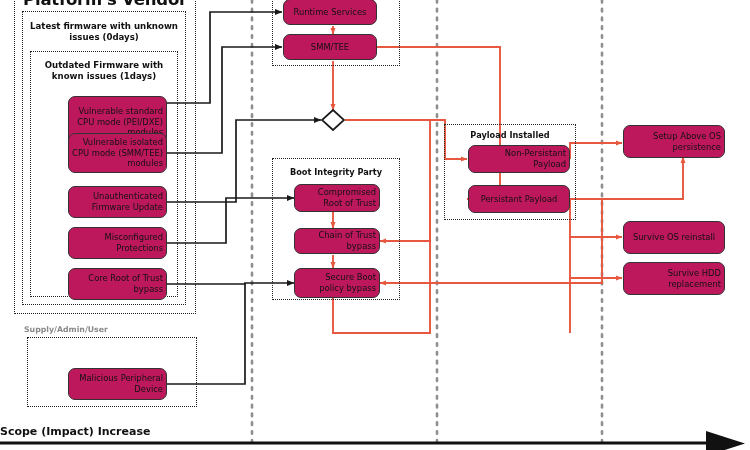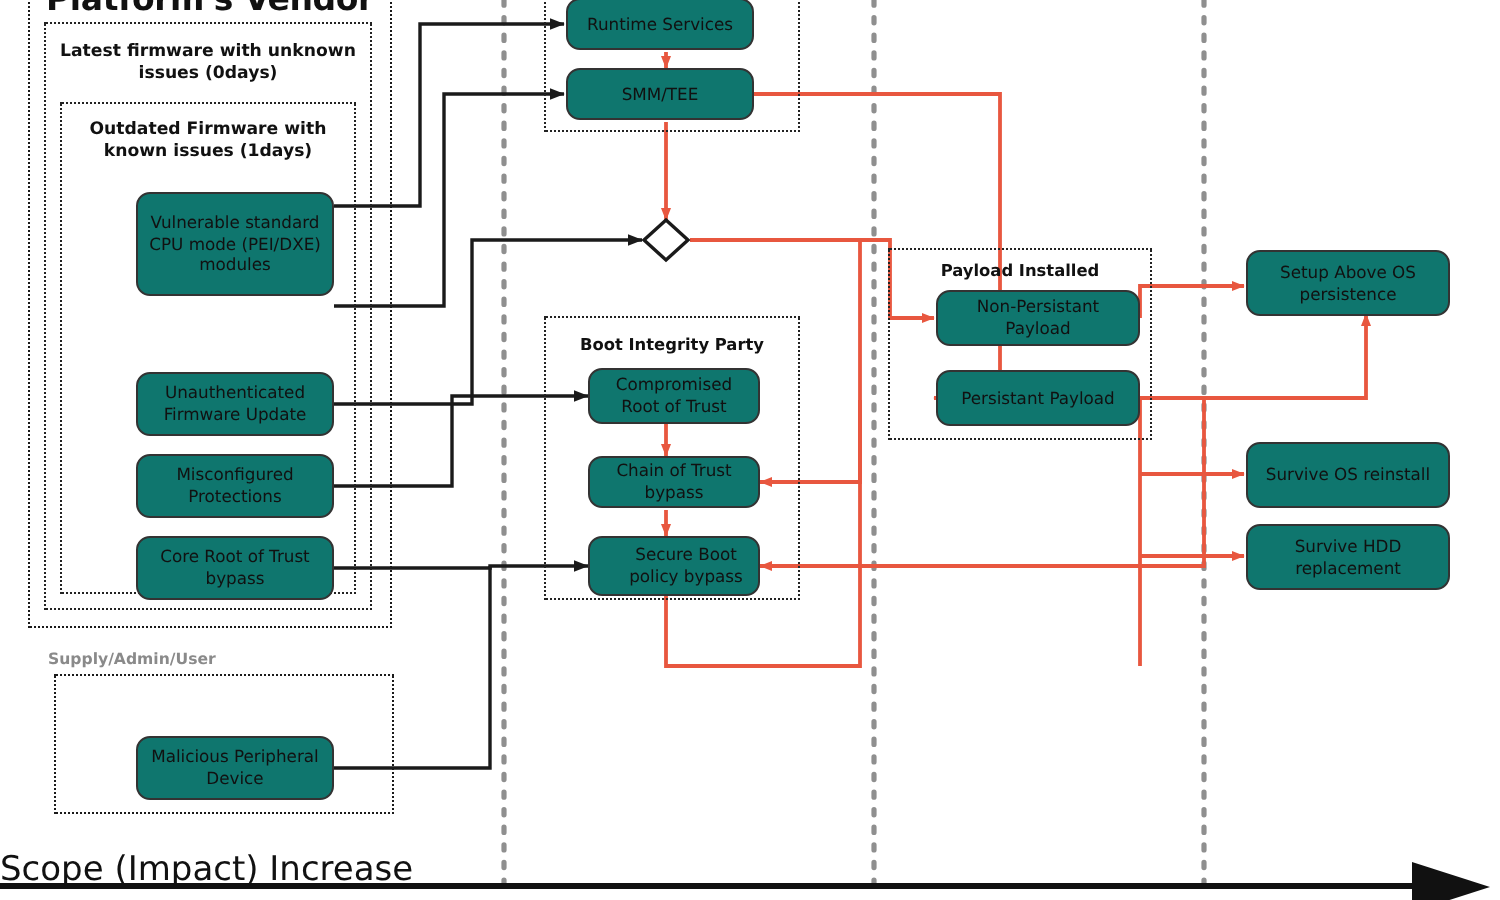--- a/index.html
+++ b/index.html
@@ -1,33 +1,33 @@
 <!DOCTYPE html>
 <html><head>
 <meta charset="utf-8">
 <style>
   html,body{margin:0;padding:0;background:#ffffff;}
   body{width:750px;height:450px;overflow:hidden;
        font-family:"DejaVu Sans","Liberation Sans",sans-serif;}
   #stage{position:relative;width:750px;height:450px;background:#fff;}
   svg.layer{position:absolute;left:0;top:0;width:750px;height:450px;}
   .node{position:absolute;box-sizing:border-box;border:1.6px solid #333333;
-        border-radius:7px;background:#0f766e;display:flex;align-items:center;
-        justify-content:center;text-align:center;color:#111111;
+        border-radius:7px;background:#be185d;display:flex;align-items:center;
+        justify-content:center;text-align:right;color:#111111;
         font-size:8.4px;line-height:1.28;padding:2px 3px;}
   .group{position:absolute;box-sizing:border-box;background:transparent;}
   .g-dot-black{border:1.7px dotted #1a1a1a;}
   .g-dot-dark{border:1.5px dotted #222222;}
   .g-title{position:absolute;text-align:center;font-weight:bold;color:#111;}
   .t-vendor{font-size:16.5px;letter-spacing:-.2px;}
   .t-3rd{font-size:16px;}
   .t-sub{font-size:8.6px;line-height:1.3;}
   .t-small{font-size:8.2px;}
   .side-label{position:absolute;font-size:7.8px;font-weight:bold;color:#8a8a8a;}
-  .axis-label{position:absolute;font-size:17px;font-weight:normal;color:#111;}
+  .axis-label{position:absolute;font-size:11px;font-weight:bold;color:#111;}
 </style>
 </head>
 <body>
 
 <div id="stage">
 
   <svg class="layer">
     <defs>
       <marker id="ar-red" markerWidth="7" markerHeight="7" refX="6.2" refY="3" orient="auto" markerUnits="userSpaceOnUse">
         <path d="M0,0.4 L6.6,3 L0,5.6 z" fill="#e8573f"></path>
@@ -94,20 +94,21 @@
   <div class="group g-dot-dark" style="left:444px;top:124px;width:132px;height:96px;"></div>
 
   <div class="g-title t-vendor" style="left:14px;top:-10px;width:182px;">Platform's Vendor</div>
   <div class="g-title t-sub" style="left:30px;top:21px;width:148px;">Latest firmware with unknown issues (0days)</div>
   <div class="g-title t-sub" style="left:38px;top:60px;width:132px;">Outdated Firmware with known issues (1days)</div>
   <div class="side-label" style="left:24px;top:325px;">Supply/Admin/User</div>
   <div class="g-title t-small" style="left:272px;top:167px;width:128px;">Boot Integrity Party</div>
   <div class="g-title t-small" style="left:444px;top:130px;width:132px;">Payload Installed</div>
 
   <div class="node" style="left:68px;top:96px;width:99px;height:52px;">Vulnerable standard CPU mode (PEI/DXE) modules</div>
+  <div class="node" style="left:68px;top:133px;width:99px;height:40px;">Vulnerable isolated CPU mode (SMM/TEE) modules</div>
   <div class="node" style="left:68px;top:186px;width:99px;height:32px;">Unauthenticated Firmware Update</div>
   <div class="node" style="left:68px;top:227px;width:99px;height:32px;">Misconfigured Protections</div>
   <div class="node" style="left:68px;top:268px;width:99px;height:32px;">Core Root of Trust bypass</div>
   <div class="node" style="left:68px;top:368px;width:99px;height:32px;">Malicious Peripheral Device</div>
 
   <div class="node" style="left:283px;top:-1px;width:94px;height:26px;">Runtime Services</div>
   <div class="node" style="left:283px;top:34px;width:94px;height:26px;">SMM/TEE</div>
 
   <div class="node" style="left:294px;top:184px;width:86px;height:28px;">Compromised Root of Trust</div>
   <div class="node" style="left:294px;top:228px;width:86px;height:26px;">Chain of Trust bypass</div>

